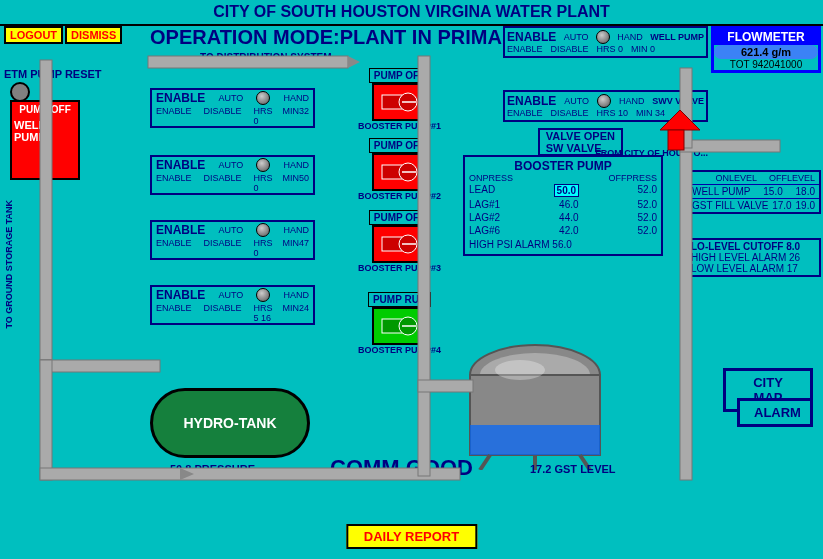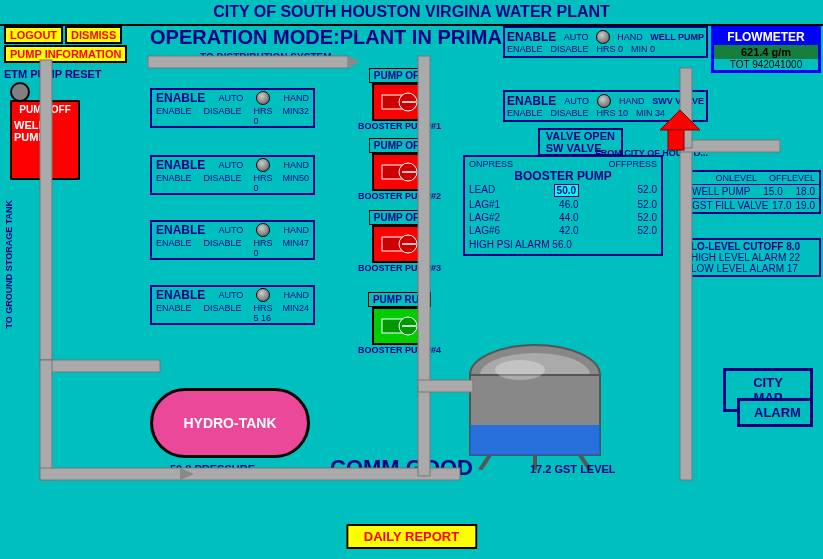--- a/index.html
+++ b/index.html
@@ -169,26 +169,27 @@
     }
     .flowmeter-title {
       background: #0000FF;
       color: white;
       font-weight: bold;
       font-size: 12px;
       text-align: center;
       padding: 1px;
     }
     .flowmeter-value {
-      background: #15803d;
+      background: #3b82f6;
       color: black;
       font-weight: bold;
       font-size: 11px;
       text-align: center;
       padding: 1px;
+      border-radius: 7px;
     }
     .flowmeter-tot {
       color: black;
       font-size: 10px;
       text-align: center;
     }
     
     .city-map-btn {
       position: absolute;
       top: 368px;
@@ -217,21 +218,21 @@
       width: 76px;
       text-align: center;
     }
     
     .hydro-tank {
       position: absolute;
       top: 388px;
       left: 150px;
       width: 160px;
       height: 70px;
-      background: #ec4899;
+      background: #15803d;
       border: 3px solid #000;
       border-radius: 35px;
       display: flex;
       align-items: center;
       justify-content: center;
     }
     .hydro-inner {
       color: white;
       font-weight: bold;
       font-size: 14px;
@@ -315,21 +316,20 @@
 </head>
 <body>
 
 <div class="title-bar">CITY OF SOUTH HOUSTON VIRGINA WATER PLANT</div>
 
 <div class="top-buttons">
   <div class="top-btn-row">
     <button class="btn-logout">LOGOUT</button>
     <button class="btn-dismiss">DISMISS</button>
   </div>
-  <button class="btn-pump-info">PUMP INFORMATION</button>
 </div>
 
 <div class="operation-mode">OPERATION MODE:PLANT IN PRIMARY</div>
 <div class="distribution-label">TO DISTRIBUTION SYSTEM</div>
 
 <div class="etm-reset">ETM PUMP RESET</div>
 <div class="etm-circle"></div>
 
 <div class="cursor-arrow">↖</div>
 
@@ -485,25 +485,25 @@
     <svg width="40" height="30" viewBox="0 0 40 30">
       <rect x="2" y="8" width="20" height="14" fill="#009900" stroke="white" stroke-width="1"></rect>
       <circle cx="28" cy="15" r="9" fill="#009900" stroke="white" stroke-width="1"></circle>
       <line x1="22" y1="15" x2="36" y2="15" stroke="white" stroke-width="1.5"></line>
     </svg>
   </div>
   <div style="font-size:9px; color:#000080; font-weight:bold;">BOOSTER PUMP#4</div>
 </div>
 
 <div style="position:absolute; top:155px; left:463px; width:200px; background:#00BFBF; border:2px solid #000080; padding:2px 4px;">
+  <div style="font-weight:bold; font-size:12px; color:#000080; text-align:center;">BOOSTER PUMP</div>
   <div style="display:flex; justify-content:space-between; font-size:9px; color:#000080;">
     <span>ONPRESS</span>
     <span>OFFPRESS</span>
   </div>
-  <div style="font-weight:bold; font-size:12px; color:#000080; text-align:center;">BOOSTER PUMP</div>
   <div style="display:flex; justify-content:space-between; font-size:10px; color:#000080; padding:1px 0;">
     <span>LEAD</span>
     <span style="background:#00FFFF; border:1px solid #000080; padding:0 2px; font-weight:bold;">50.0</span>
     <span>52.0</span>
   </div>
   <div style="display:flex; justify-content:space-between; font-size:10px; color:#000080; padding:1px 0;">
     <span>LAG#1</span>
     <span>46.0</span>
     <span>52.0</span>
   </div>
@@ -532,21 +532,21 @@
   </div>
   <div style="display:flex; justify-content:space-between; padding:1px 4px; font-size:10px; color:#000080;">
     <span>GST FILL VALVE</span>
     <span>17.0</span>
     <span>19.0</span>
   </div>
 </div>
 
 <div style="position:absolute; top:238px; right:2px; width:135px; background:#00BFBF; border:2px solid #000080; padding:1px 3px;">
   <div style="font-size:10px; color:#000080; font-weight:bold;">LO-LEVEL CUTOFF 8.0</div>
-  <div style="font-size:10px; color:#000080;">HIGH LEVEL ALARM  22</div>
+  <div style="font-size:10px; color:#000080;">HIGH LEVEL ALARM  26</div>
   <div style="font-size:10px; color:#000080;">LOW LEVEL ALARM  17</div>
 </div>
 
 <button class="city-map-btn">CITY MAP</button>
 
 <button class="alarm-btn">ALARM</button>
 
 <div class="hydro-tank">
   <div class="hydro-inner">HYDRO-TANK</div>
 </div>

